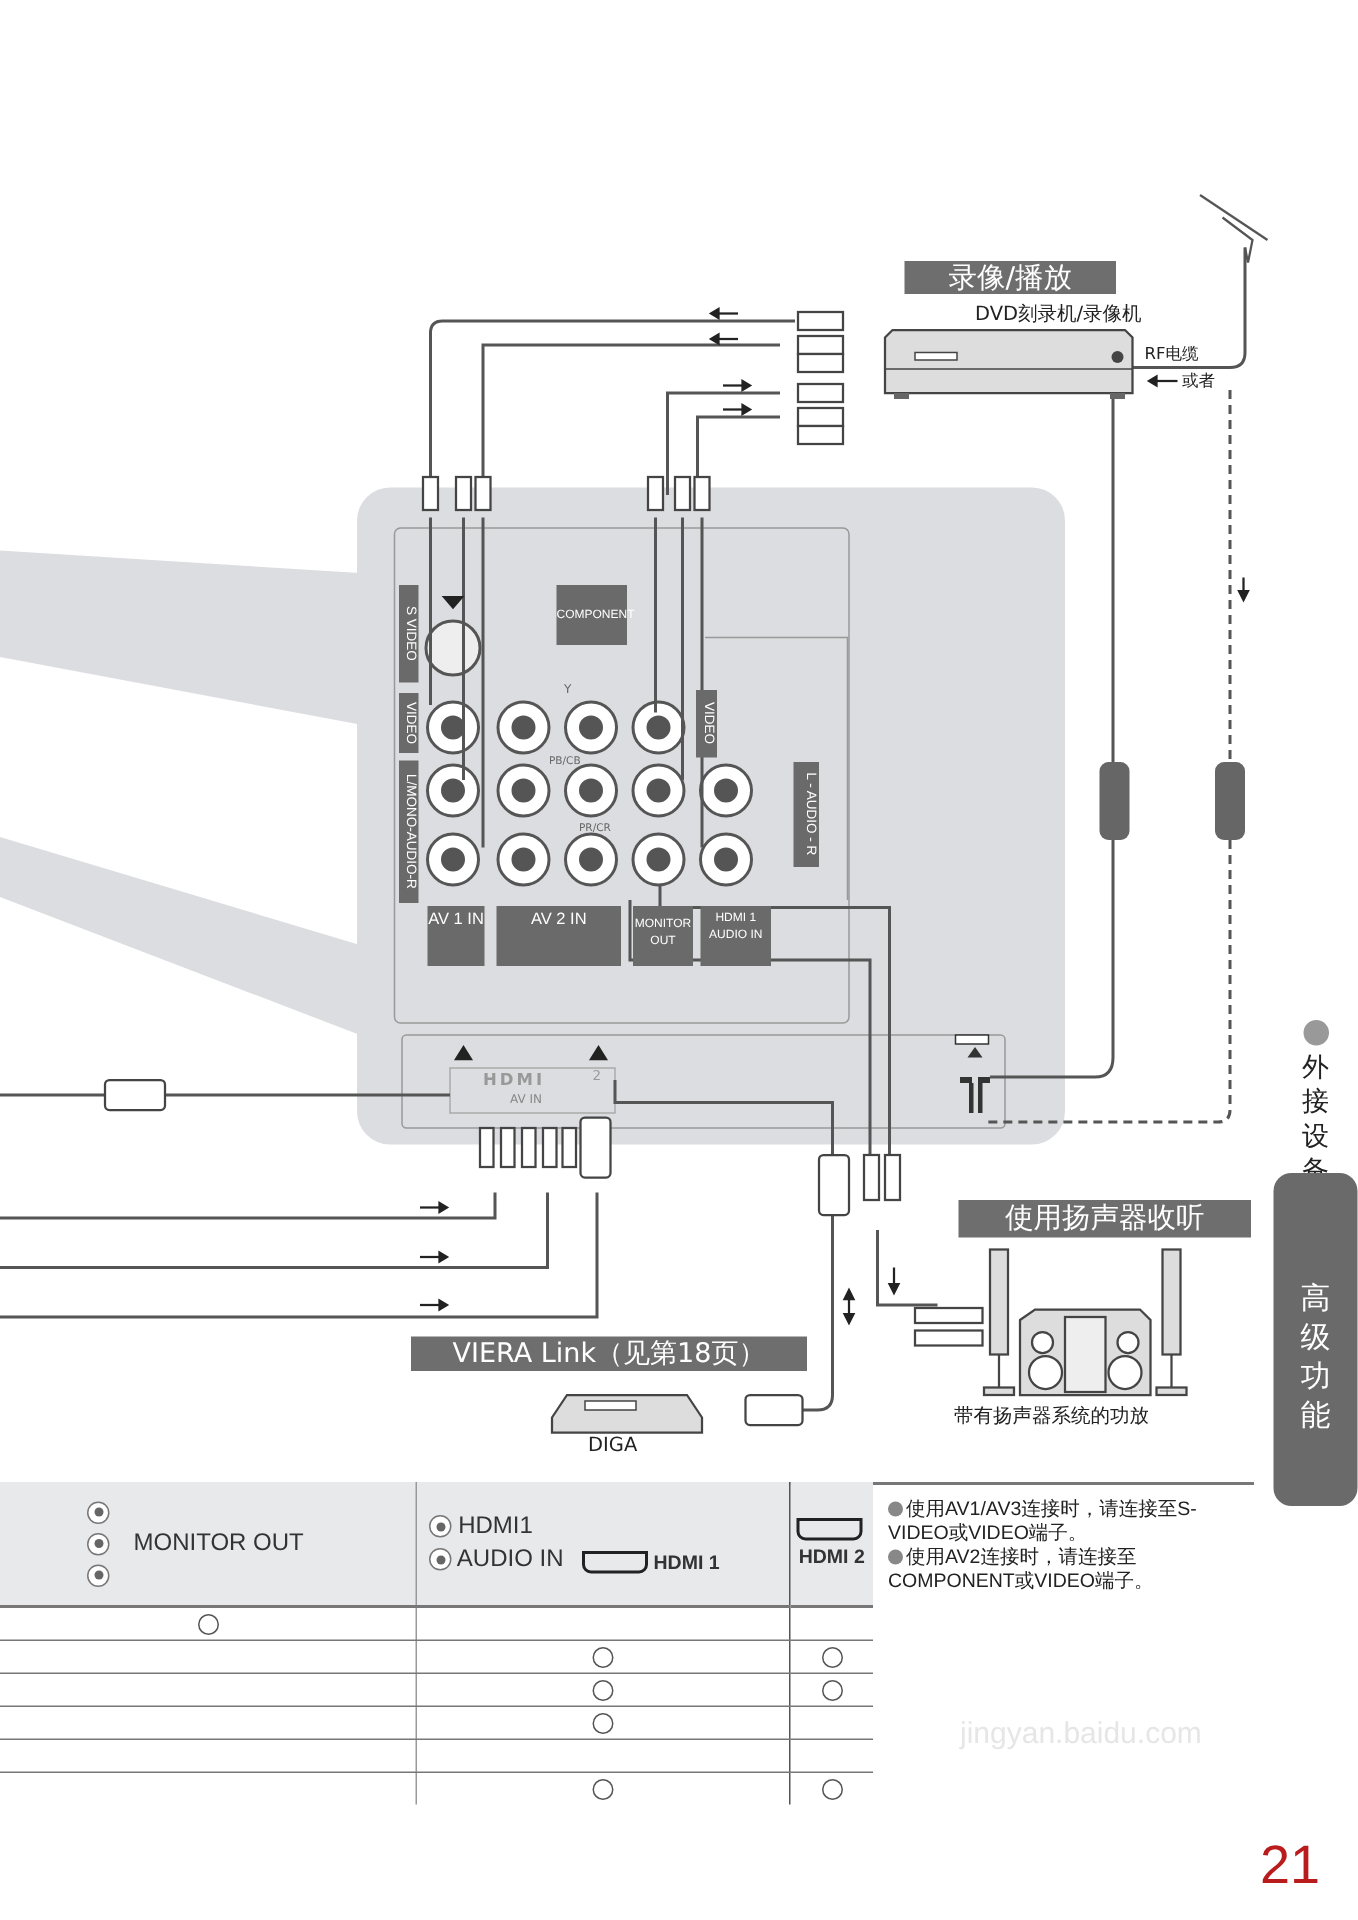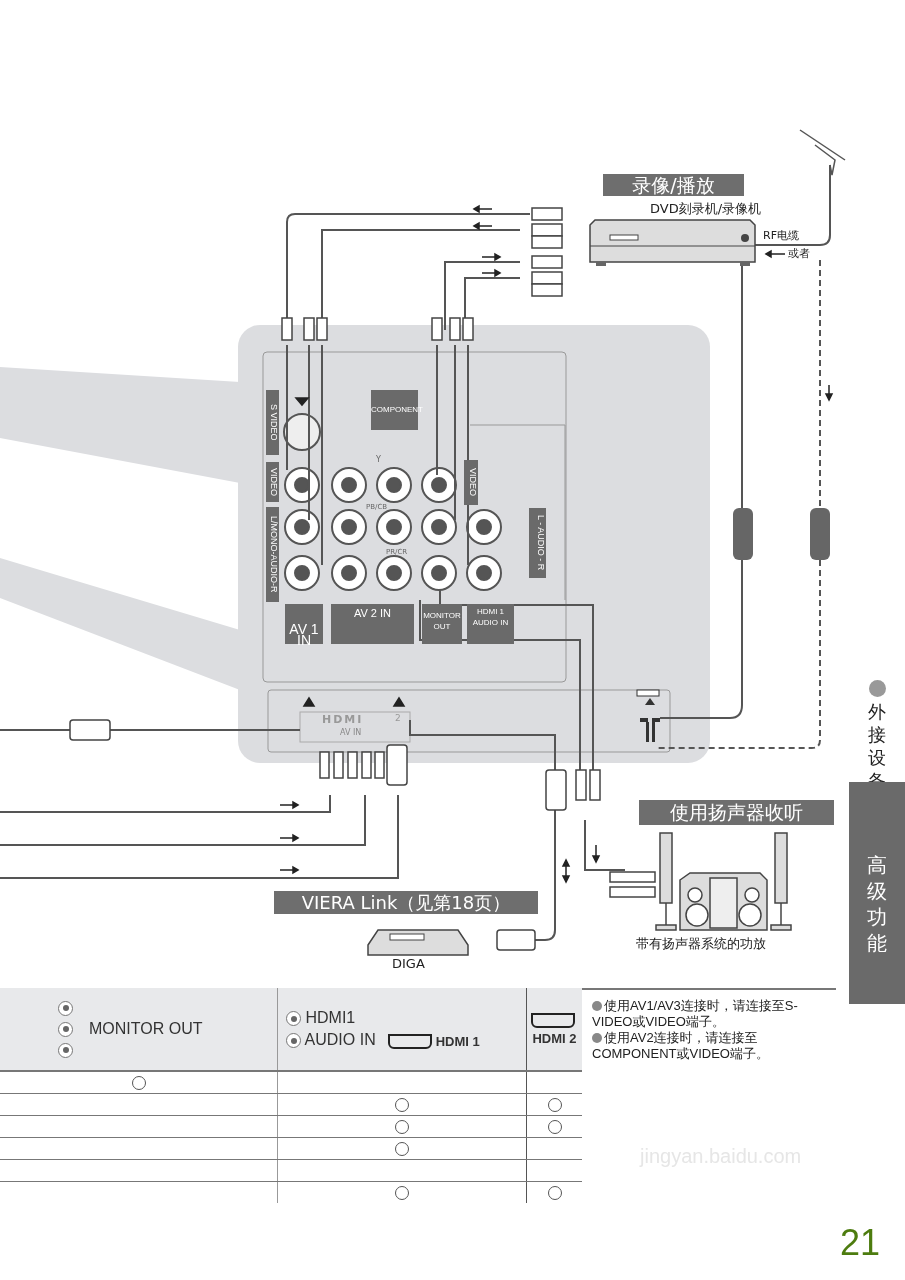--- a/index.html
+++ b/index.html
@@ -12,25 +12,25 @@
   table.compat{border-collapse:collapse;width:582px;font-family:"Liberation Sans",sans-serif;}
   table.compat td{height:21px;padding:0;text-align:center;border-bottom:1px solid #777;font-size:12px;}
   table.compat tr.head td{height:82px;background:#e8e9eb;border-bottom:2px solid #777;font-size:16px;color:#333;}
   table.compat td.c1{width:219px;border-right:1px solid #999;}
   table.compat td.c2{width:240px;border-right:1px solid #555;}
   .circle{display:inline-block;width:12px;height:12px;border:1px solid #555;border-radius:50%;vertical-align:middle;}
   .jack-ico{display:inline-block;width:13px;height:13px;border:1.5px solid #777;border-radius:50%;position:relative;vertical-align:middle;background:#fff;}
   .jack-ico::after{content:"";position:absolute;left:3.5px;top:3.5px;width:6px;height:6px;border-radius:50%;background:#666;}
   .notes{position:absolute;left:592px;top:998px;width:230px;font-family:"Liberation Sans",sans-serif;font-size:13px;line-height:16px;color:#222;}
   .notes .bullet{display:inline-block;width:10px;height:10px;border-radius:50%;background:#888;margin-right:2px;vertical-align:-1px;}
-  .side-tab{position:absolute;left:849px;top:782px;width:56px;height:222px;background:#6a6a6a;}
+  .side-tab{position:absolute;left:849px;top:782px;width:56px;height:222px;background:#6a6a6a;border-radius:12px;}
   .side-tab span{position:absolute;left:50%;top:70px;transform:translateX(-50%);color:#fff;font-size:20px;line-height:26px;width:22px;text-align:center;}
   .side-cat{position:absolute;left:866px;top:680px;width:22px;text-align:center;font-size:18px;line-height:23px;color:#222;}
   .side-cat .dot{display:block;width:17px;height:17px;border-radius:50%;background:#999;margin:0 auto 3px;}
-  .page-num{position:absolute;left:840px;top:1222px;font-family:"Liberation Sans",sans-serif;font-size:36px;color:#4d7c0f;}
+  .page-num{position:absolute;left:840px;top:1222px;font-family:"Liberation Sans",sans-serif;font-size:36px;color:#b91c1c;}
   .watermark{position:absolute;left:640px;top:1145px;color:#e4e4e4;font-family:"Liberation Sans",sans-serif;}
 </style>
 </head>
 <body>
 
 <svg class="abs" style="left:0;top:0" width="905" height="990">
   <polygon points="0,367 240,382 240,483 0,438" fill="#dcdde0"></polygon>
   <polygon points="0,558 240,630 240,690 0,598" fill="#dcdde0"></polygon>
 
   <rect x="238" y="325" width="472" height="438" rx="22" fill="#dcdde0"></rect>
@@ -206,21 +206,21 @@
 
 <div class="small-lbl vert" style="left:266px;top:390px;width:13px;height:65px;">S VIDEO</div>
 <div class="small-lbl vert" style="left:266px;top:462px;width:13px;height:40px;">VIDEO</div>
 <div class="small-lbl vert" style="left:266px;top:507px;width:13px;height:95px;">L/MONO-AUDIO-R</div>
 <div class="small-lbl" style="left:371px;top:390px;width:47px;height:40px;line-height:40px;font-size:8px;">COMPONENT</div>
 <div class="abs" style="left:376px;top:455px;font-size:8px;color:#666;">Y</div>
 <div class="abs" style="left:366px;top:503px;font-size:7px;color:#666;">PB/CB</div>
 <div class="abs" style="left:366px;top:548px;font-size:7px;color:#666;margin-left:20px;">PR/CR</div>
 <div class="small-lbl vert" style="left:464px;top:460px;width:14px;height:45px;">VIDEO</div>
 <div class="small-lbl vert" style="left:529px;top:508px;width:17px;height:70px;">L - AUDIO - R</div>
-<div class="small-lbl" style="left:285px;top:604px;width:38px;height:40px;font-size:14px;padding-top:20px;box-sizing:border-box;">AV 1 IN</div>
+<div class="small-lbl" style="left:285px;top:604px;width:38px;height:40px;font-size:11px;padding-top:4px;box-sizing:border-box;">AV 1 IN</div>
 <div class="small-lbl" style="left:331px;top:604px;width:83px;height:40px;font-size:11px;padding-top:4px;box-sizing:border-box;">AV 2 IN</div>
 <div class="small-lbl" style="left:422px;top:604px;width:40px;height:40px;font-size:8px;padding-top:6px;box-sizing:border-box;">MONITOR OUT</div>
 <div class="small-lbl" style="left:467px;top:604px;width:47px;height:40px;font-size:8px;padding-top:2px;box-sizing:border-box;">HDMI 1 AUDIO IN</div>
 <div class="abs" style="left:322px;top:713px;font-size:11px;font-weight:bold;color:#999;letter-spacing:2px;">HDMI</div>
 <div class="abs" style="left:395px;top:713px;font-size:9px;color:#999;">2</div>
 <div class="abs" style="left:340px;top:728px;font-size:8px;color:#888;">AV IN</div>
 
 <div class="label-box" style="left:603px;top:174px;width:141px;height:22px;font-size:19px;line-height:22px;">录像/播放</div>
 <div class="abs" style="left:610px;top:200px;font-size:13px;margin-left:40px;">DVD刻录机/录像机</div>
 <div class="abs" style="left:763px;top:228px;font-size:11px;">RF电缆</div>

